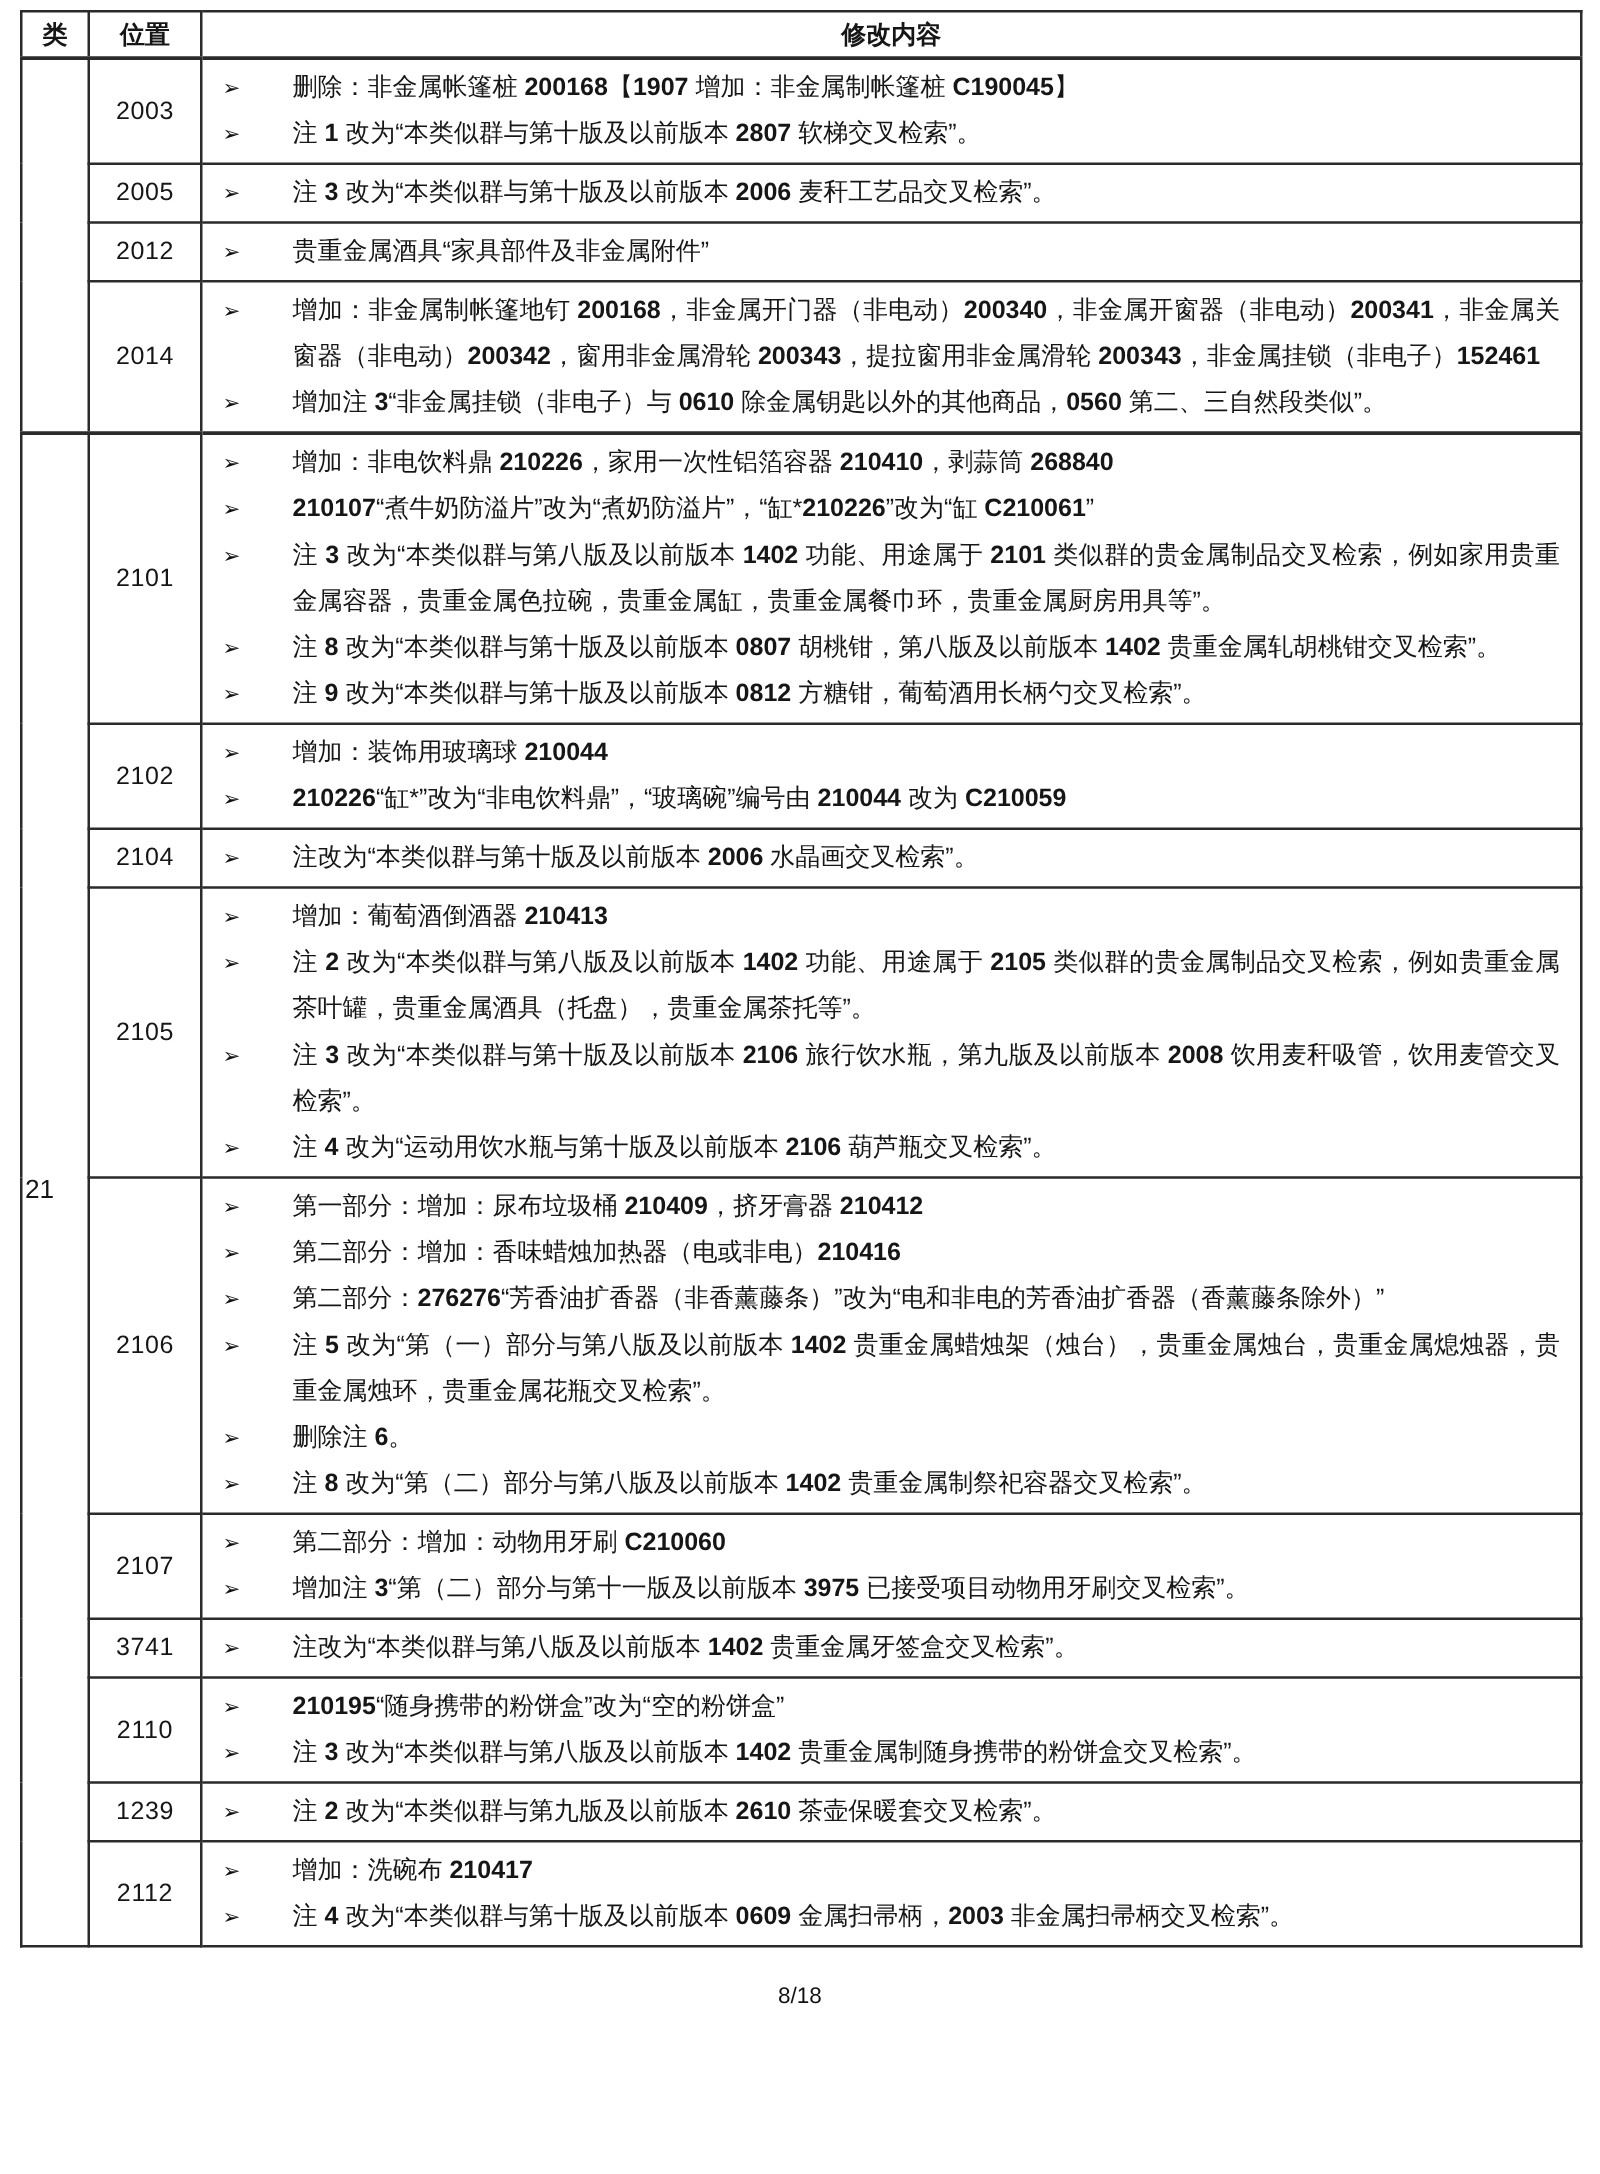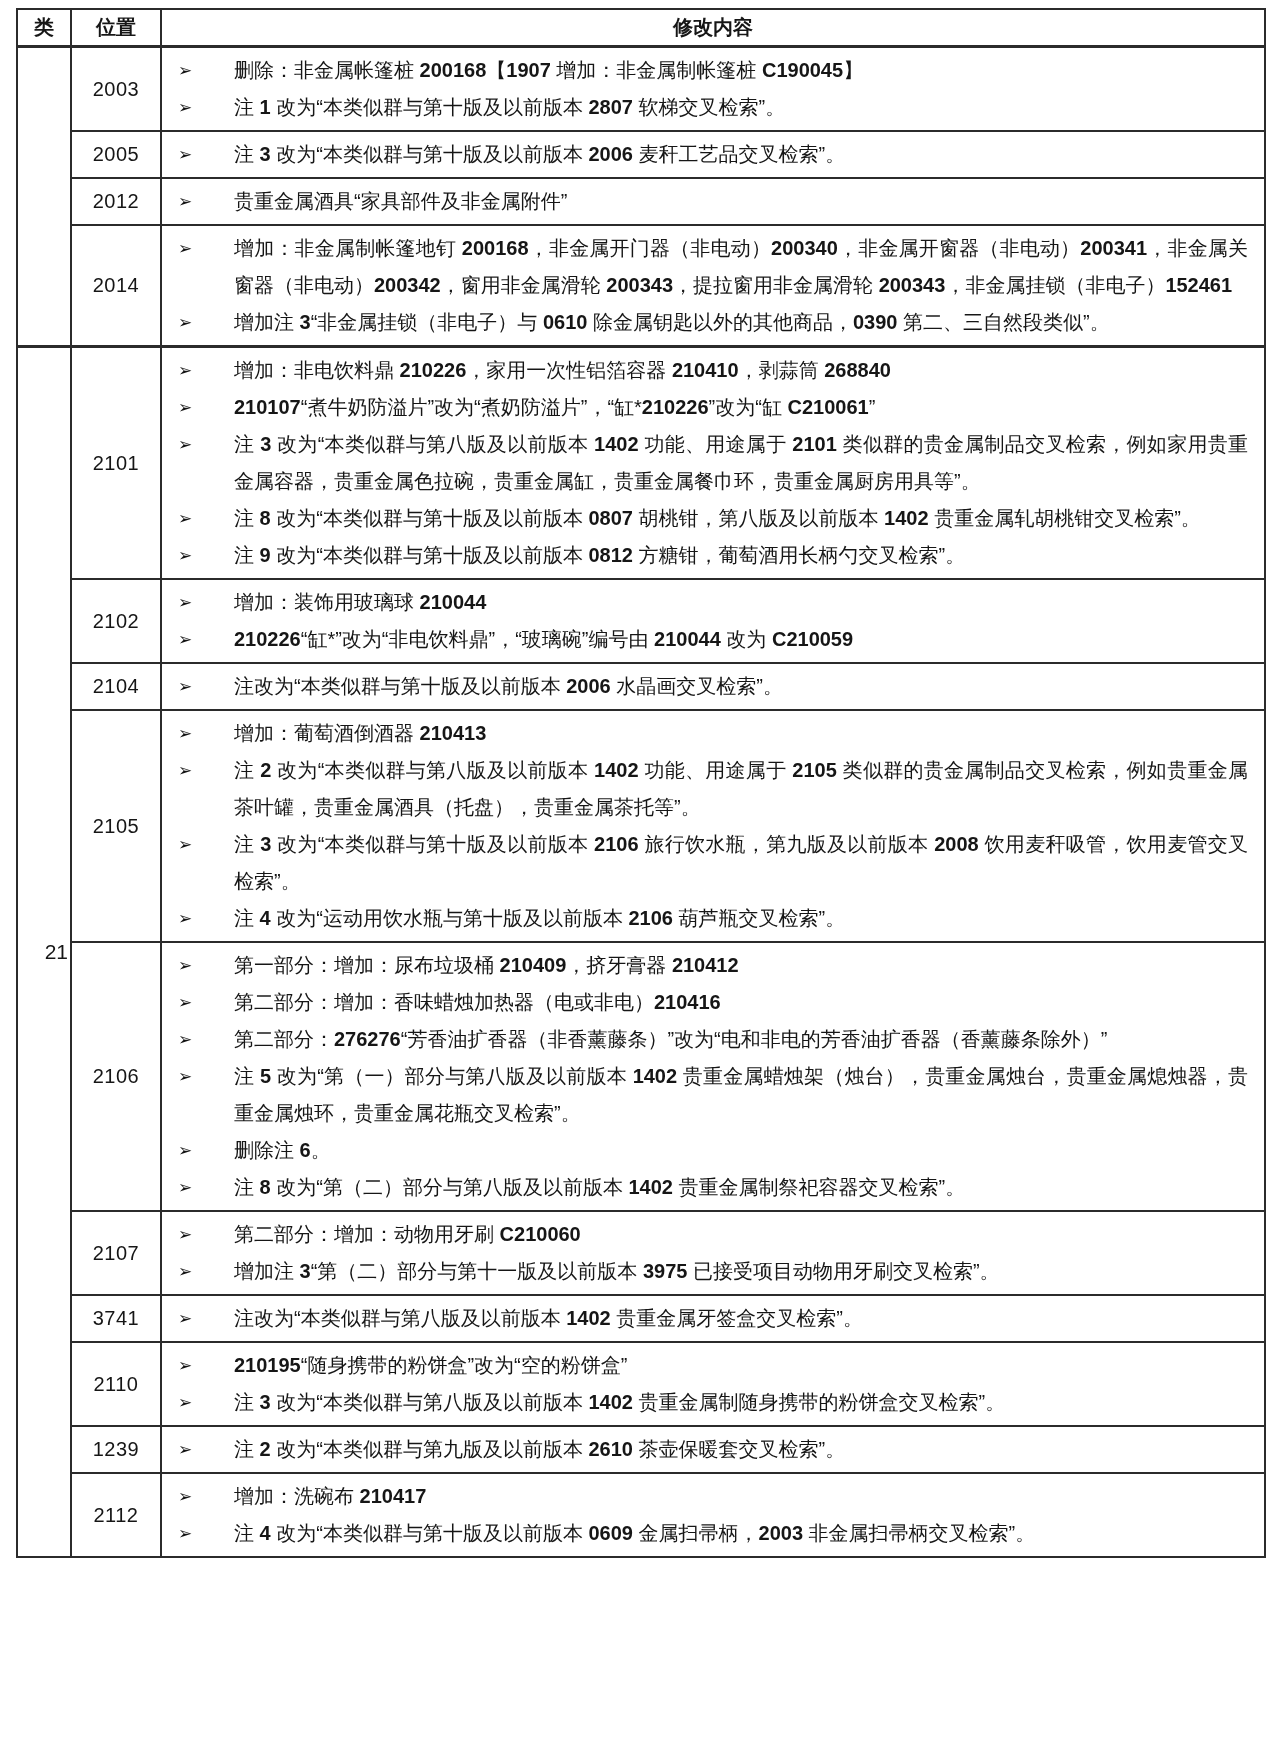--- a/index.html
+++ b/index.html
@@ -16,21 +16,21 @@
   }
   col.c-class{width:54px;}
   col.c-pos{width:90px;}
   col.c-content{width:1104px;}
   th,td{border:2px solid #2b2b2b;}
   th{
     height:33px;font-size:20px;font-weight:bold;text-align:center;
     padding:1px 0;border-bottom-width:3px;
   }
   td.class-cell{
-    text-align:right;vertical-align:middle;font-size:21px;
+    text-align:left;vertical-align:middle;font-size:21px;
     padding:0 2px;
   }
   td.pos-cell{
     text-align:center;vertical-align:middle;font-size:20px;
     padding:2px 2px;letter-spacing:0.5px;
   }
   td.content-cell{
     vertical-align:middle;padding:4px 16px 4px 0;
   }
   tr.group-start > td{border-top-width:3px;}
@@ -84,21 +84,21 @@
         <tr>
           <td class="pos-cell">2012</td>
           <td class="content-cell">
             <div class="item"><span class="bullet">➢</span><span class="txt">贵重金属酒具“家具部件及非金属附件”</span></div>
           </td>
         </tr>
         <tr>
           <td class="pos-cell">2014</td>
           <td class="content-cell">
             <div class="item"><span class="bullet">➢</span><span class="txt">增加：非金属制帐篷地钉 <b class="num">200168</b>，非金属开门器（非电动）<b class="num">200340</b>，非金属开窗器（非电动）<b class="num">200341</b>，非金属关窗器（非电动）<b class="num">200342</b>，窗用非金属滑轮 <b class="num">200343</b>，提拉窗用非金属滑轮 <b class="num">200343</b>，非金属挂锁（非电子）<b class="num">152461</b></span></div>
-            <div class="item"><span class="bullet">➢</span><span class="txt">增加注 <b class="num">3</b>“非金属挂锁（非电子）与 <b class="num">0610</b> 除金属钥匙以外的其他商品，<b class="num">0390</b> 第二、三自然段类似”。</span></div>
+            <div class="item"><span class="bullet">➢</span><span class="txt">增加注 <b class="num">3</b>“非金属挂锁（非电子）与 <b class="num">0610</b> 除金属钥匙以外的其他商品，<b class="num">0560</b> 第二、三自然段类似”。</span></div>
           </td>
         </tr>
         <tr class="group-start">
           <td class="class-cell" rowspan="10">21</td>
           <td class="pos-cell">2101</td>
           <td class="content-cell">
             <div class="item"><span class="bullet">➢</span><span class="txt">增加：非电饮料鼎 <b class="num">210226</b>，家用一次性铝箔容器 <b class="num">210410</b>，剥蒜筒 <b class="num">268840</b></span></div>
             <div class="item"><span class="bullet">➢</span><span class="txt"><b class="num">210107</b>“煮牛奶防溢片”改为“煮奶防溢片”，“缸*<b class="num">210226</b>”改为“缸 <b class="num">C210061</b>”</span></div>
             <div class="item"><span class="bullet">➢</span><span class="txt">注 <b class="num">3</b> 改为“本类似群与第八版及以前版本 <b class="num">1402</b> 功能、用途属于 <b class="num">2101</b> 类似群的贵金属制品交叉检索，例如家用贵重金属容器，贵重金属色拉碗，贵重金属缸，贵重金属餐巾环，贵重金属厨房用具等”。</span></div>
             <div class="item"><span class="bullet">➢</span><span class="txt">注 <b class="num">8</b> 改为“本类似群与第十版及以前版本 <b class="num">0807</b> 胡桃钳，第八版及以前版本 <b class="num">1402</b> 贵重金属轧胡桃钳交叉检索”。</span></div>
@@ -167,14 +167,15 @@
         <tr>
           <td class="pos-cell">2112</td>
           <td class="content-cell">
             <div class="item"><span class="bullet">➢</span><span class="txt">增加：洗碗布 <b class="num">210417</b></span></div>
             <div class="item"><span class="bullet">➢</span><span class="txt">注 <b class="num">4</b> 改为“本类似群与第十版及以前版本 <b class="num">0609</b> 金属扫帚柄，<b class="num">2003</b> 非金属扫帚柄交叉检索”。</span></div>
           </td>
         </tr>
       </tbody>
   </table>
 
+  <div class="footer">8/18</div>
 
 </div>
 
 </body></html>

